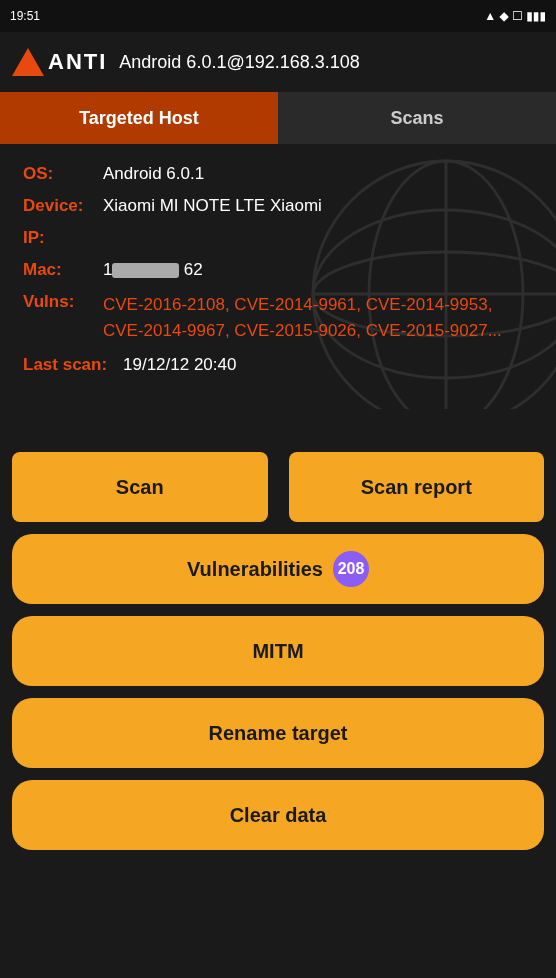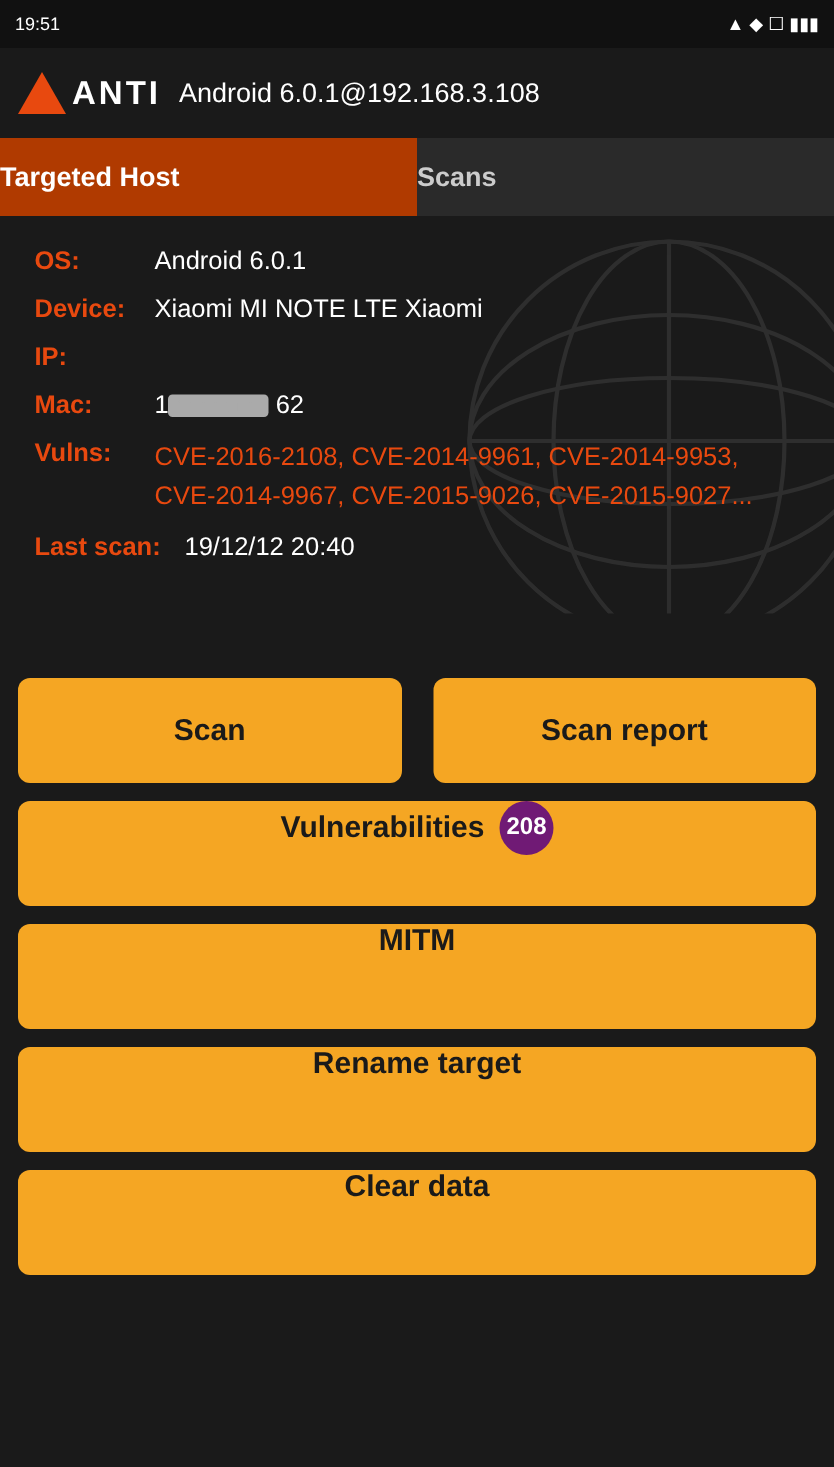--- a/index.html
+++ b/index.html
@@ -68,21 +68,21 @@
     .tabs {
       width: 100%;
       height: 52px;
       display: flex;
     }
 
     .tab {
       flex: 1;
       display: flex;
       align-items: center;
-      justify-content: flex-start;
+      justify-content: center;
       font-size: 18px;
       font-weight: bold;
       cursor: pointer;
     }
 
     .tab-active {
       background: #b03a00;
       color: #fff;
     }
 
@@ -197,32 +197,32 @@
 
     .btn-orange {
       background: #f5a623;
       color: #1a1a1a;
     }
 
     .btn-full {
       width: 100%;
       height: 70px;
       border: none;
-      border-radius: 8px;
+      border-radius: 20px;
       font-size: 20px;
       font-weight: bold;
       cursor: pointer;
       display: flex;
-      align-items: flex-start;
+      align-items: center;
       justify-content: center;
       margin-bottom: 12px;
     }
 
     .vuln-badge {
-      background: #701a75;
+      background: #8b5cf6;
       color: #fff;
       border-radius: 50%;
       width: 36px;
       height: 36px;
       display: inline-flex;
       align-items: center;
       justify-content: center;
       font-size: 16px;
       font-weight: bold;
       margin-left: 10px;

